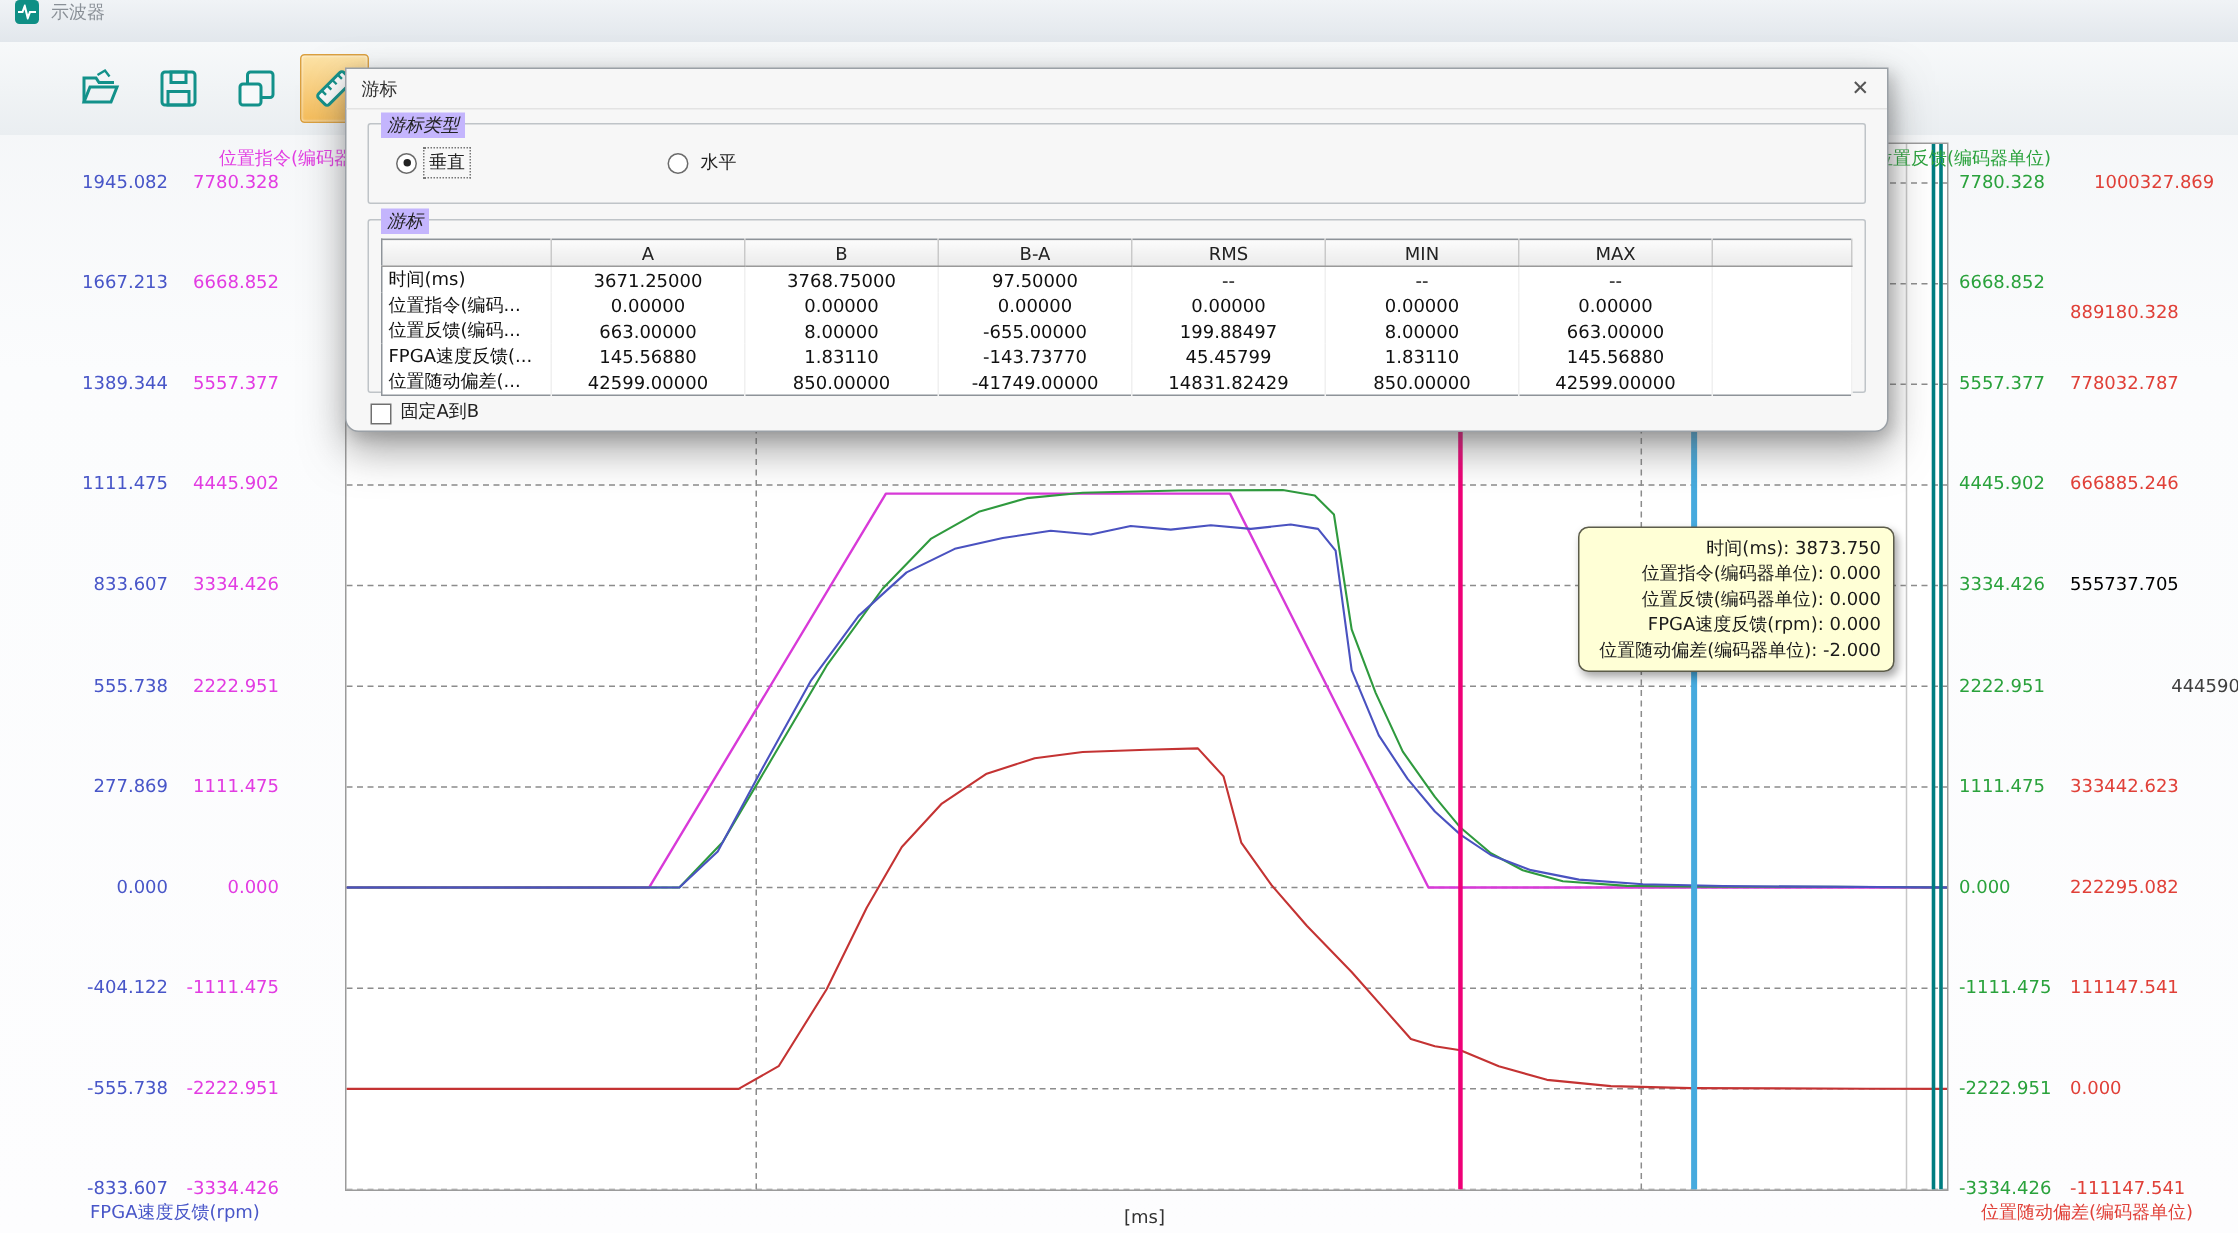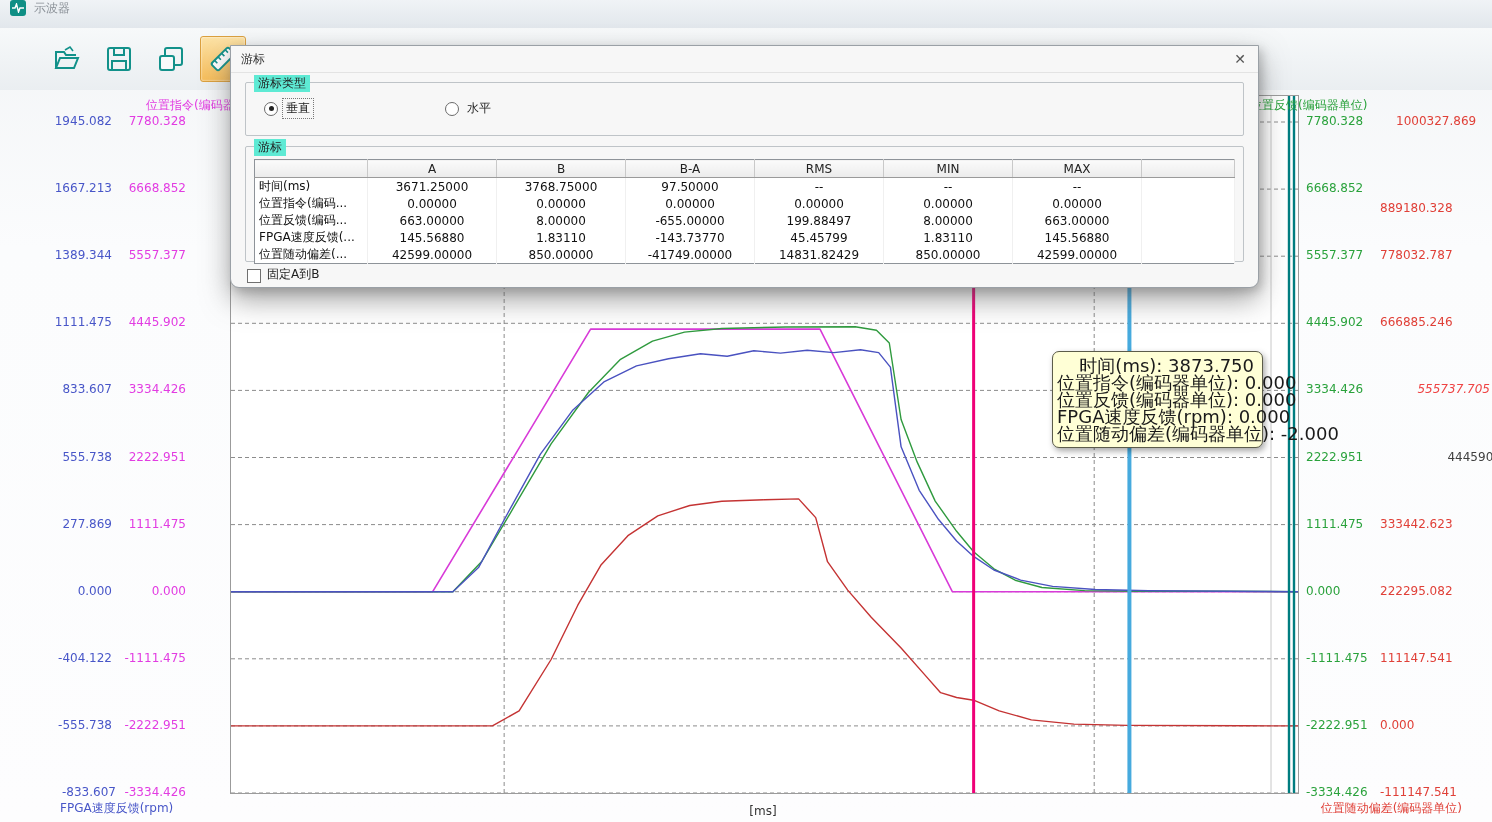--- a/index.html
+++ b/index.html
@@ -40,35 +40,35 @@
   .plot{
     position:absolute;left:230px;top:95px;width:1067px;height:697px;
     background:#ffffff;border:1px solid #9b9b9b;box-sizing:content-box;z-index:0;
   }
   .plot svg{position:absolute;left:0;top:0;}
   
   .tooltip{
     position:absolute;left:1052px;top:351px;width:197px;z-index:5;
     background:#ffffd6;border:1px solid #5c5c4a;border-radius:7px;
     box-shadow:2px 3px 6px rgba(0,0,0,.35);
-    padding:5px 8px 5px 4px;font-size:18px;color:#1a1a1a;
+    padding:5px 8px 5px 4px;font-size:12px;color:#1a1a1a;
   }
   .tooltip .tline{text-align:right;line-height:17px;white-space:nowrap;}
   
   .dialog{
     position:absolute;left:230px;top:45px;width:1027px;height:241px;z-index:10;
     background:#f7f7f7;border:1px solid #9aa0a6;border-radius:0 0 9px 9px;
     box-shadow:0 12px 28px rgba(90,90,90,.55), 3px 4px 10px rgba(0,0,0,.18);
     font-size:12px;color:#222;
   }
   .dlg-head{height:26px;display:flex;align-items:center;border-bottom:1px solid #e3e3e3;}
   .dlg-title{margin-left:10px;font-size:12px;color:#333;}
   .dlg-close{margin-left:auto;margin-right:12px;font-size:14px;color:#555;cursor:pointer;line-height:14px;}
   .groupbox{position:absolute;border:1px solid #bfc4c8;border-radius:2px;}
-  .groupbox .gb-label{position:absolute;top:-8px;left:8px;background:#5eead4;padding:0 4px;font-size:12px;color:#222;}
+  .groupbox .gb-label{position:absolute;top:-8px;left:8px;background:#c4b5fd;padding:0 4px;font-size:12px;color:#222;font-style:italic;}
   #grp-type{left:14px;top:36px;width:997px;height:52px;}
   #grp-cursor{left:14px;top:100px;width:997px;height:114px;}
   .radio-row{position:absolute;left:18px;top:16px;display:flex;align-items:center;}
   .radio-opt{display:flex;align-items:center;margin-right:132px;cursor:pointer;}
   .radio-circle{width:12px;height:12px;border-radius:50%;border:1px solid #6b6b6b;background:#fff;
     display:inline-flex;align-items:center;justify-content:center;margin-right:5px;}
   .radio-circle .dot{width:5px;height:5px;border-radius:50%;background:#222;display:none;}
   .radio-opt.sel .radio-circle .dot{display:block;}
   .radio-opt.sel .radio-label{outline:1px dotted #777;}
   .radio-label{padding:1px 3px;}
@@ -141,21 +141,21 @@
     <div class="tickrow" style="top: 18px; left: 0px; width: 100%; text-align: right; color: rgb(72, 86, 200);">1945.082</div>
     <div class="tickrow" style="top: 85.1px; left: 0px; width: 100%; text-align: right; color: rgb(72, 86, 200);">1667.213</div>
     <div class="tickrow" style="top: 152.2px; left: 0px; width: 100%; text-align: right; color: rgb(72, 86, 200);">1389.344</div>
     <div class="tickrow" style="top: 219.3px; left: 0px; width: 100%; text-align: right; color: rgb(72, 86, 200);">1111.475</div>
     <div class="tickrow" style="top: 286.4px; left: 0px; width: 100%; text-align: right; color: rgb(72, 86, 200);">833.607</div>
     <div class="tickrow" style="top: 353.5px; left: 0px; width: 100%; text-align: right; color: rgb(72, 86, 200);">555.738</div>
     <div class="tickrow" style="top: 420.6px; left: 0px; width: 100%; text-align: right; color: rgb(72, 86, 200);">277.869</div>
     <div class="tickrow" style="top: 487.7px; left: 0px; width: 100%; text-align: right; color: rgb(72, 86, 200);">0.000</div>
     <div class="tickrow" style="top: 554.8px; left: 0px; width: 100%; text-align: right; color: rgb(72, 86, 200);">-404.122</div>
     <div class="tickrow" style="top: 621.9px; left: 0px; width: 100%; text-align: right; color: rgb(72, 86, 200);">-555.738</div>
-    <div class="tickrow" style="top: 689px; left: 14px; width: 100%; text-align: center; color: rgb(72, 86, 200);">-833.607</div>
+    <div class="tickrow" style="top: 689px; left: 0px; width: 100%; text-align: right; color: rgb(72, 86, 200);">-833.607</div>
   </div>
 <div class="tickcol" id="command-ticks" style="left:112px;width:74px;">
     <div class="tickrow" style="top: 18px; left: 0px; width: 100%; text-align: right; color: rgb(226, 60, 226);">7780.328</div>
     <div class="tickrow" style="top: 85.1px; left: 0px; width: 100%; text-align: right; color: rgb(226, 60, 226);">6668.852</div>
     <div class="tickrow" style="top: 152.2px; left: 0px; width: 100%; text-align: right; color: rgb(226, 60, 226);">5557.377</div>
     <div class="tickrow" style="top: 219.3px; left: 0px; width: 100%; text-align: right; color: rgb(226, 60, 226);">4445.902</div>
     <div class="tickrow" style="top: 286.4px; left: 0px; width: 100%; text-align: right; color: rgb(226, 60, 226);">3334.426</div>
     <div class="tickrow" style="top: 353.5px; left: 0px; width: 100%; text-align: right; color: rgb(226, 60, 226);">2222.951</div>
     <div class="tickrow" style="top: 420.6px; left: 0px; width: 100%; text-align: right; color: rgb(226, 60, 226);">1111.475</div>
     <div class="tickrow" style="top: 487.7px; left: 0px; width: 100%; text-align: right; color: rgb(226, 60, 226);">0.000</div>
@@ -174,21 +174,21 @@
     <div class="tickrow" style="top: 487.7px; left: 0px; width: 100%; text-align: left; color: rgb(42, 162, 60);">0.000</div>
     <div class="tickrow" style="top: 554.8px; left: 0px; width: 100%; text-align: left; color: rgb(42, 162, 60);">-1111.475</div>
     <div class="tickrow" style="top: 621.9px; left: 0px; width: 100%; text-align: left; color: rgb(42, 162, 60);">-2222.951</div>
     <div class="tickrow" style="top: 689px; left: 0px; width: 100%; text-align: left; color: rgb(42, 162, 60);">-3334.426</div>
   </div>
 <div class="tickcol" id="error-ticks" style="left:1380px;width:110px;">
     <div class="tickrow" style="top: 18px; left: 0px; width: 100%; text-align: left; color: rgb(224, 64, 56); margin-left: 16px;">1000327.869</div>
     <div class="tickrow" style="top: 85.1px; left: 0px; width: 100%; text-align: left; color: rgb(224, 64, 56); margin-top: 20px;">889180.328</div>
     <div class="tickrow" style="top: 152.2px; left: 0px; width: 100%; text-align: left; color: rgb(224, 64, 56);">778032.787</div>
     <div class="tickrow" style="top: 219.3px; left: 0px; width: 100%; text-align: left; color: rgb(224, 64, 56);">666885.246</div>
-    <div class="tickrow" style="top: 286.4px; left: 0px; width: 100%; text-align: right; color: #ef4444; font-style: italic;">555737.705</div>
+    <div class="tickrow" style="top: 286.4px; left: 0px; width: 100%; text-align: left; color: #000000;">555737.705</div>
     <div class="tickrow" style="top: 353.5px; left: 0px; width: 100%; text-align: right; color: #404040; margin-left: 30px;">444590.164</div>
     <div class="tickrow" style="top: 420.6px; left: 0px; width: 100%; text-align: left; color: rgb(224, 64, 56);">333442.623</div>
     <div class="tickrow" style="top: 487.7px; left: 0px; width: 100%; text-align: left; color: rgb(224, 64, 56);">222295.082</div>
     <div class="tickrow" style="top: 554.8px; left: 0px; width: 100%; text-align: left; color: rgb(224, 64, 56);">111147.541</div>
     <div class="tickrow" style="top: 621.9px; left: 0px; width: 100%; text-align: left; color: rgb(224, 64, 56);">0.000</div>
     <div class="tickrow" style="top: 689px; left: 0px; width: 100%; text-align: left; color: rgb(224, 64, 56);">-111147.541</div>
   </div>
 
 <div class="axis-header" style="left:146px;top:97px;color:#e23ce2;">位置指令(编码器单位)</div>
 <div class="axis-header" style="left:1250px;top:97px;color:#2aa23c;">位置反馈(编码器单位)</div>

